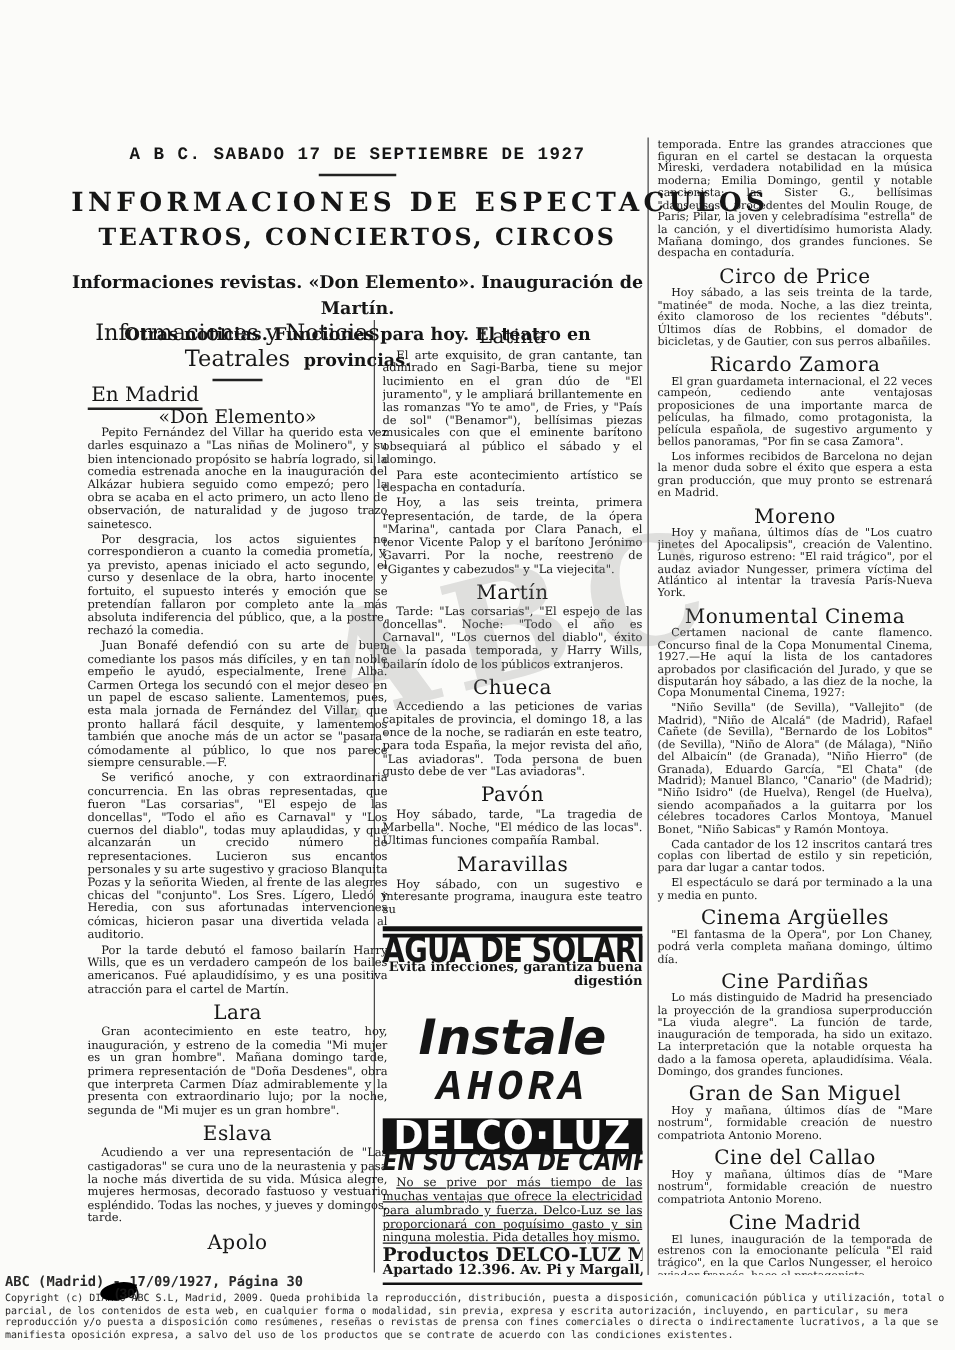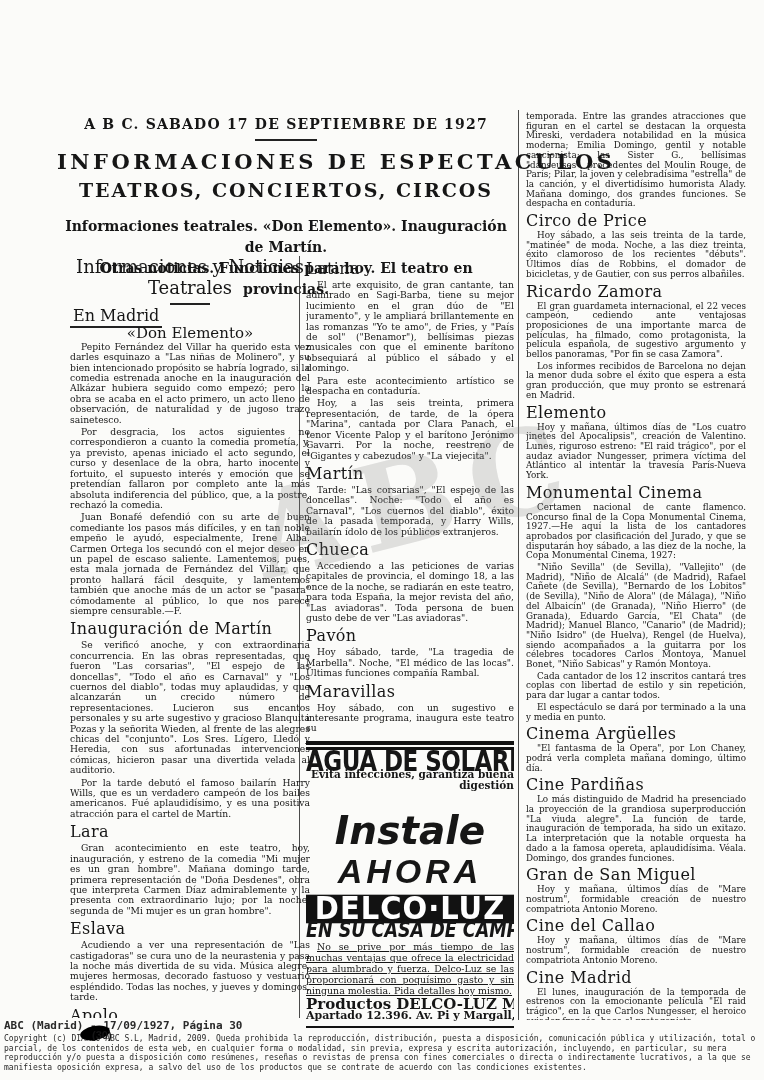--- a/index.html
+++ b/index.html
@@ -18,52 +18,52 @@
   .stamp-blob{position:absolute; left:80px; top:1026px; width:30px; height:14px;
     background:#000; border-radius:50%; transform:rotate(-10deg); z-index:7;}
   .stamp-text{position:absolute; left:92px; top:1029px; z-index:8;
     font-family:Liberation Sans, sans-serif; font-weight:bold; font-size:11px;text-align:right;}
   
   .vdiv{position:absolute; width:1px; background:#4a4a4a; z-index:2;}
   .vdiv1{left:299px; top:256px; height:762px;}
   .vdiv2{left:518px; top:110px; height:910px;}
   
   .header{position:absolute; left:57px; top:116px; width:458px; text-align:center; z-index:3;}
-  .masthead{font-size:14px; font-weight:bold; letter-spacing:1.2px; white-space:nowrap;}
+  .masthead{font-size:14px; font-weight:bold; letter-spacing:1.2px; white-space:nowrap;font-family:Liberation Mono, monospace;}
   .masthead-rule{width:62px; border-top:2px solid #222; margin:7px auto 8px;}
   .title1{font-size:21px; font-weight:bold; letter-spacing:3.5px; margin:6px 0 0; white-space:nowrap;}
   .title2{font-size:19px; font-weight:bold; letter-spacing:2px; margin:5px 0 0; white-space:nowrap;}
   .subtitle{margin-top:15px; font-size:14px; font-weight:bold; line-height:21px;}
   
   .col{position:absolute; text-align:justify; z-index:3;
        font-size:9.2px; line-height:10.4px; overflow:hidden;}
   .col1{left:70px;  top:256px; width:240px; height:762px;}
   .col2{left:306px; top:256px; width:208px; height:776px;}
   .col3{left:526px; top:112px; width:220px; height:908px; font-size:8.8px; line-height:9.7px;}
   .col p{margin:0 0 2px; text-indent:11px;}
   .col p.no-indent{text-indent:0;}
-  .article-h{font-weight:normal; font-size:16px; line-height:18px;
+  .article-h{font-weight:normal; text-align:center; font-size:16px; line-height:18px;
     margin:4px 0 2px; letter-spacing:0.4px;}
   .col3 .article-h{margin:3px 0 1px;}
   .sec-title{font-size:18px; line-height:21px; font-weight:normal; text-align:center; margin:0;}
   .sec-rule{width:40px; border-top:2px solid #222; margin:5px auto 6px;}
   .en-madrid{font-size:16px; text-align:left; margin:3px 0 7px;}
   .en-madrid span{border-bottom:2px solid #222; padding:0 3px 1px;}
   .don-elem{font-size:15px; text-align:center; margin:2px 0 3px; font-weight:normal;}
   
   .ad-sep{margin:7px 0 5px;}
   .ad-sep .bar1{height:4px; background:#121212;}
   .ad-sep .bar2{height:3px; background:#121212; margin-top:2px;}
   .agua-title{font-family:"DejaVu Sans","Liberation Sans",sans-serif; font-weight:bold;
     font-size:23px; letter-spacing:-0.5px; text-align:center; transform:scaleY(1.25);
     margin:6px 0 2px; white-space:nowrap;}
   .agua-tag{font-size:10.5px; font-weight:bold; text-align:right; margin:3px 0 2px; text-indent:0!important;}
   .instale{font-family:"DejaVu Sans",sans-serif; font-style:italic; font-weight:bold;
     font-size:39px; line-height:42px; text-align:center; margin-top:20px;}
-  .ahora{font-family:Liberation Sans, sans-serif; font-style:italic; font-weight:bold;
+  .ahora{font-family:Liberation Mono, monospace; font-style:italic; font-weight:bold;
     font-size:34px; line-height:38px; text-align:center; letter-spacing:4px;}
   .delco-banner{background:#121212; color:#fff; font-family:"DejaVu Sans",sans-serif;
     font-weight:bold; font-size:29px; text-align:center; padding:7px 0 9px; margin:6px 0 3px;
     letter-spacing:1px; transform:scaleY(1.1);}
   .casa-campo{font-family:"DejaVu Sans",sans-serif; font-style:italic; font-weight:bold;
     font-size:17.5px; text-align:center; margin:3px 0 5px; transform:scaleY(1.2); white-space:nowrap;}
   .delco-body{font-size:9.4px; line-height:11px; margin:5px 1px 4px; text-indent:11px;text-decoration:underline;}
   .delco-products{font-size:15px; font-weight:bold; text-align:center; margin:3px 0 2px; white-space:nowrap;}
   .delco-addr{font-size:11px; font-weight:bold; text-align:center; margin-bottom:4px; white-space:nowrap;}
   .ad-rule{border-top:2px solid #121212; margin:3px 0 4px;}
@@ -81,42 +81,41 @@
   <div class="watermark">ABC</div>
   <div class="vdiv vdiv1"></div>
   <div class="vdiv vdiv2"></div>
 
   <header class="header">
     <div class="masthead">A B C. SABADO 17 DE SEPTIEMBRE DE 1927</div>
     <div class="masthead-rule"></div>
     <div class="title1">INFORMACIONES DE ESPECTACULOS</div>
     <div class="title2">TEATROS, CONCIERTOS, CIRCOS</div>
     <div class="subtitle">
-      <div>Informaciones teatrales. «Don Elemento». Inauguración de Martín.</div>
+      <div>Informaciones revistas. «Don Elemento». Inauguración de Martín.</div>
       <div>Otras noticias. Funciones para hoy. El teatro en provincias.</div>
     </div>
   </header>
 
   <section class="col col1">
     <div class="sec-title">
       <div>Informaciones y Noticias</div>
       <div>Teatrales</div>
     </div>
     <div class="sec-rule"></div>
     <div class="en-madrid"><span>En Madrid</span></div>
 
     <article>
       <div class="don-elem">«Don Elemento»</div>
       <p>Pepito Fernández del Villar ha querido esta vez darles esquinazo a "Las niñas de Molinero", y su bien intencionado propósito se habría logrado, si la comedia estrenada anoche en la inauguración del Alkázar hubiera seguido como empezó; pero la obra se acaba en el acto primero, un acto lleno de observación, de naturalidad y de jugoso trazo sainetesco.</p>
       <p>Por desgracia, los actos siguientes no correspondieron a cuanto la comedia prometía, y, ya previsto, apenas iniciado el acto segundo, el curso y desenlace de la obra, harto inocente y fortuito, el supuesto interés y emoción que se pretendían fallaron por completo ante la más absoluta indiferencia del público, que, a la postre, rechazó la comedia.</p>
       <p>Juan Bonafé defendió con su arte de buen comediante los pasos más difíciles, y en tan noble empeño le ayudó, especialmente, Irene Alba. Carmen Ortega los secundó con el mejor deseo en un papel de escaso saliente. Lamentemos, pues, esta mala jornada de Fernández del Villar, que pronto hallará fácil desquite, y lamentemos también que anoche más de un actor se "pasara" cómodamente al público, lo que nos parece siempre censurable.—F.</p>
     </article>
 
     <article>
-      <h3 class="article-h">Inauguración de Martín</h3>
       <p>Se verificó anoche, y con extraordinaria concurrencia. En las obras representadas, que fueron "Las corsarias", "El espejo de las doncellas", "Todo el año es Carnaval" y "Los cuernos del diablo", todas muy aplaudidas, y que alcanzarán un crecido número de representaciones. Lucieron sus encantos personales y su arte sugestivo y gracioso Blanquita Pozas y la señorita Wieden, al frente de las alegres chicas del "conjunto". Los Sres. Lígero, Lledó y Heredia, con sus afortunadas intervenciones cómicas, hicieron pasar una divertida velada al auditorio.</p>
       <p>Por la tarde debutó el famoso bailarín Harry Wills, que es un verdadero campeón de los bailes americanos. Fué aplaudidísimo, y es una positiva atracción para el cartel de Martín.</p>
     </article>
 
     <article>
       <h3 class="article-h">Lara</h3>
       <p>Gran acontecimiento en este teatro, hoy, inauguración, y estreno de la comedia "Mi mujer es un gran hombre". Mañana domingo tarde, primera representación de "Doña Desdenes", obra que interpreta Carmen Díaz admirablemente y la presenta con extraordinario lujo; por la noche, segunda de "Mi mujer es un gran hombre".</p>
     </article>
 
     <article>
@@ -193,21 +192,21 @@
       <p>Hoy sábado, a las seis treinta de la tarde, "matinée" de moda. Noche, a las diez treinta, éxito clamoroso de los recientes "débuts". Últimos días de Robbins, el domador de bicicletas, y de Gautier, con sus perros albañiles.</p>
     </article>
 
     <article>
       <h3 class="article-h">Ricardo Zamora</h3>
       <p>El gran guardameta internacional, el 22 veces campeón, cediendo ante ventajosas proposiciones de una importante marca de películas, ha filmado, como protagonista, la película española, de sugestivo argumento y bellos panoramas, "Por fin se casa Zamora".</p>
       <p>Los informes recibidos de Barcelona no dejan la menor duda sobre el éxito que espera a esta gran producción, que muy pronto se estrenará en Madrid.</p>
     </article>
 
     <article>
-      <h3 class="article-h">Elemento</h3>
+      <h3 class="article-h">Moreno</h3>
       <p>Hoy y mañana, últimos días de "Los cuatro jinetes del Apocalipsis", creación de Valentino. Lunes, riguroso estreno: "El raid trágico", por el audaz aviador Nungesser, primera víctima del Atlántico al intentar la travesía París-Nueva York.</p>
     </article>
 
     <article>
       <h3 class="article-h">Monumental Cinema</h3>
       <p>Certamen nacional de cante flamenco. Concurso final de la Copa Monumental Cinema, 1927.—He aquí la lista de los cantadores aprobados por clasificación del Jurado, y que se disputarán hoy sábado, a las diez de la noche, la Copa Monumental Cinema, 1927:</p>
       <p>"Niño Sevilla" (de Sevilla), "Vallejito" (de Madrid), "Niño de Alcalá" (de Madrid), Rafael Cañete (de Sevilla), "Bernardo de los Lobitos" (de Sevilla), "Niño de Alora" (de Málaga), "Niño del Albaicín" (de Granada), "Niño Hierro" (de Granada), Eduardo García, "El Chata" (de Madrid); Manuel Blanco, "Canario" (de Madrid); "Niño Isidro" (de Huelva), Rengel (de Huelva), siendo acompañados a la guitarra por los célebres tocadores Carlos Montoya, Manuel Bonet, "Niño Sabicas" y Ramón Montoya.</p>
       <p>Cada cantador de los 12 inscritos cantará tres coplas con libertad de estilo y sin repetición, para dar lugar a cantar todos.</p>
       <p>El espectáculo se dará por terminado a la una y media en punto.</p>
     </article>

